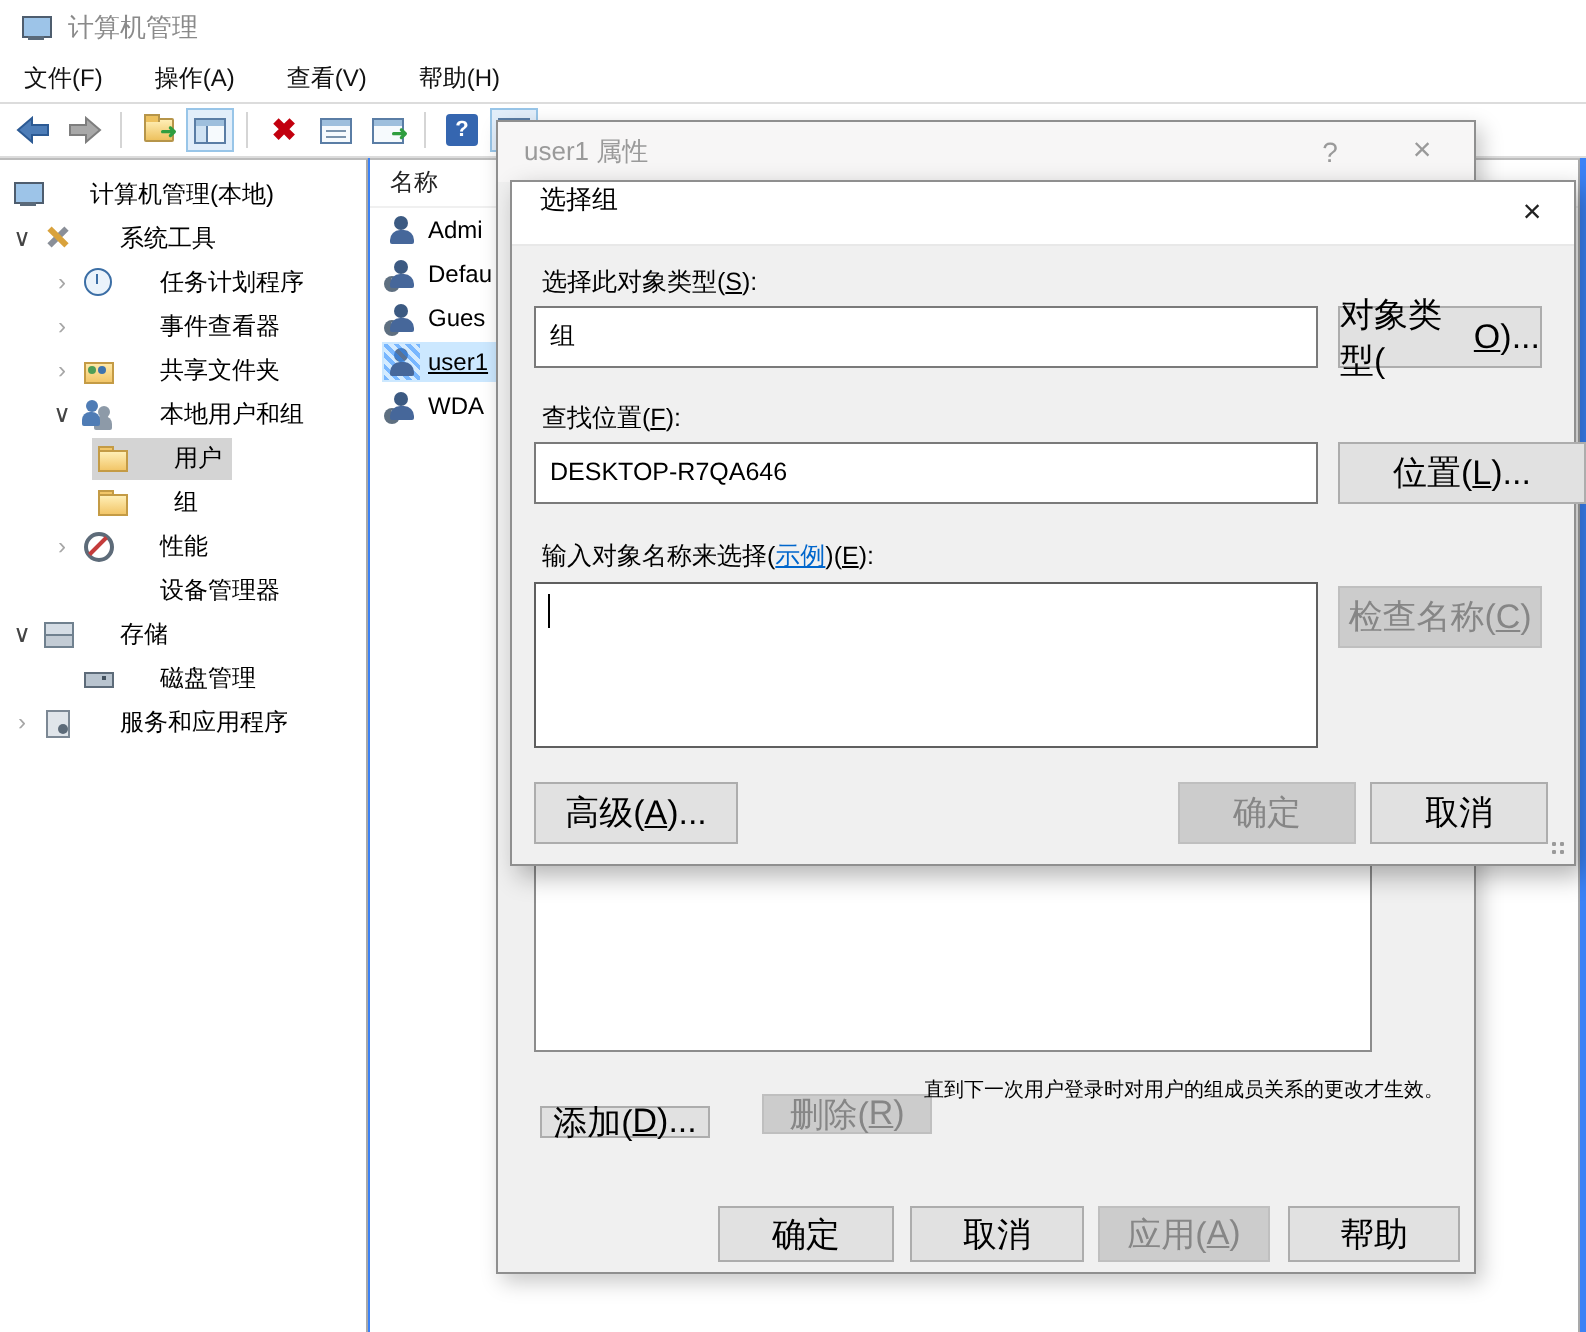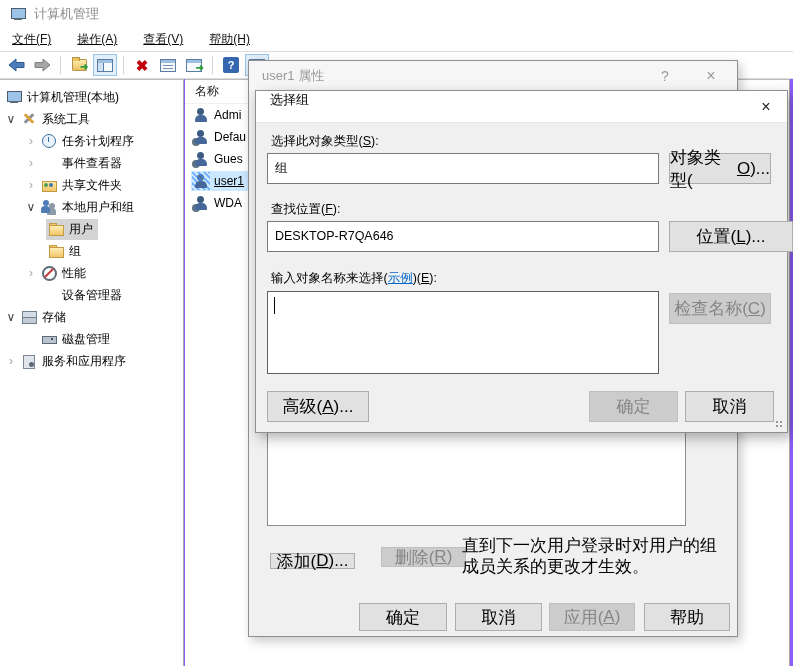--- a/index.html
+++ b/index.html
@@ -1,24 +1,24 @@
 <!DOCTYPE html>
 <html><head>
 <meta charset="utf-8">
 <style>
   * { margin:0; padding:0; box-sizing:border-box; }
   html,body { width:793px; height:666px; background:#fff; overflow:hidden;
     font-family:"Liberation Sans", sans-serif; font-size:12px; color:#000; }
-  #stage { position:absolute; inset:0; width:793px; height:666px; background:#8b5cf6; }
+  #stage { position:absolute; inset:0; width:793px; height:666px; background:#3b82f6; }
 
   
   #titlebar { position:absolute; left:0; top:0; width:793px; height:28px; background:#fff;
     display:flex; align-items:center; padding-left:10px; gap:8px; color:#8a8a8a; font-size:13px; }
   #menubar { position:absolute; left:0; top:28px; width:793px; height:24px; background:#fff;
-    border-bottom:1px solid #dcdcdc; display:flex; align-items:center; padding-left:2px;text-decoration:underline; }
+    border-bottom:1px solid #dcdcdc; display:flex; align-items:center; padding-left:2px; }
   .menuitem { padding:3px 10px; margin-right:6px; color:#111; cursor:default; }
   #toolbar { position:absolute; left:0; top:52px; width:793px; height:27px; background:#fff;
     border-bottom:1px solid #dcdcdc; display:flex; align-items:center; padding-left:4px; gap:2px; }
   .tbtn { width:24px; height:22px; display:flex; align-items:center; justify-content:center; border:1px solid transparent; }
   .tbtn.active { background:#e2eefa; border:1px solid #98c5e8; }
   .tsep { width:1px; height:18px; background:#d5d5d5; margin:0 4px; }
   .xred { color:#c2000e; font-size:15px; font-weight:bold; line-height:1; }
   .helpbox { width:16px; height:16px; background:#3566b0; color:#fff; border-radius:2px;
     font-size:11px; font-weight:bold; display:flex; align-items:center; justify-content:center; }
 
@@ -28,21 +28,21 @@
   #list-panel { position:absolute; left:185px; top:79px; width:605px; height:587px; background:#fff;
     border-top:1px solid #bcbcbc; border-right:1px solid #a9a9a9; }
   #list-header { height:24px; display:flex; align-items:center; padding-left:10px;
     border-bottom:1px solid #f0f0f0; color:#222; }
 
   .trow { display:flex; align-items:center; height:22px; white-space:nowrap; }
   .lvl0 { padding-left:4px; }
   .lvl1 { padding-left:3px; } .lvl2 { padding-left:23px; } .lvl3 { padding-left:30px; }
   .chev { width:16px; text-align:center; font-size:12px; flex:none; }
   .chev.closed { color:#a6a6a6; } .chev.open { color:#444; }
-  .thl { display:flex; align-items:center; gap:5px; padding:2px 5px 2px 2px; }
+  .thl { display:flex; align-items:center; gap:23px; padding:2px 5px 2px 2px; }
   .tsel .thl { background:#d4d4d4;text-align:center; }
 
   .lrow { display:flex; align-items:center; height:22px; padding-left:6px; }
   .lbody { display:flex; align-items:center; gap:5px; padding:2px 4px 2px 2px; }
   .lrow.sel .lbody { background:#cce8ff;text-decoration:underline; }
 
   
   .ic { width:16px; height:16px; position:relative; display:inline-block; flex:none; }
   .ic-computer::before { content:""; position:absolute; left:1px; top:2px; width:13px; height:9px;
     background:#9dc4e8; border:1px solid #4e5d6e; }
@@ -115,21 +115,21 @@
   #prop-help { right:58px; } #prop-close { right:12px; font-size:16px; }
 
   #member-list { position:absolute; left:18px; top:110px; width:419px; height:355px;
     background:#fff; border:1px solid #8c8c8c; }
   .btn { position:absolute; background:#e1e1e1; border:1px solid #adadad; font-size:17px;
     display:flex; align-items:center; justify-content:center; color:#000; font-family:"Liberation Sans",sans-serif; }
   .btn.disabled { background:#cccccc; border-color:#bfbfbf; color:#868686; }
   #btn-add    { left:21px;  top:492px; width:85px; height:16px; }
   #btn-remove { left:132px; top:486px; width:85px; height:20px; }
   #prop-note { position:absolute; left:213px; top:474px; width:268px; line-height:21px;
-    font-size:17px; word-break:break-all; }
+    font-size:10px; word-break:break-all; }
   #btn-pok     { left:110px; top:542px; width:88px; height:28px; }
   #btn-pcancel { left:206px; top:542px; width:87px; height:28px; }
   #btn-papply  { left:300px; top:542px; width:86px; height:28px; }
   #btn-phelp   { left:395px; top:542px; width:86px; height:28px; }
 
   #select-dialog { left:255px; top:90px; width:533px; height:343px; box-shadow:4px 5px 12px rgba(0,0,0,.3); z-index:20; }
   #sel-title { position:absolute; left:0; top:0; right:0; height:32px; background:#fff;
     color:#000; font-size:13px; display:flex; padding-left:14px;
     border-bottom:1px solid #e8e8e8; }
   #sel-close { position:absolute; right:6px; top:0; width:30px; height:32px; color:#222;

